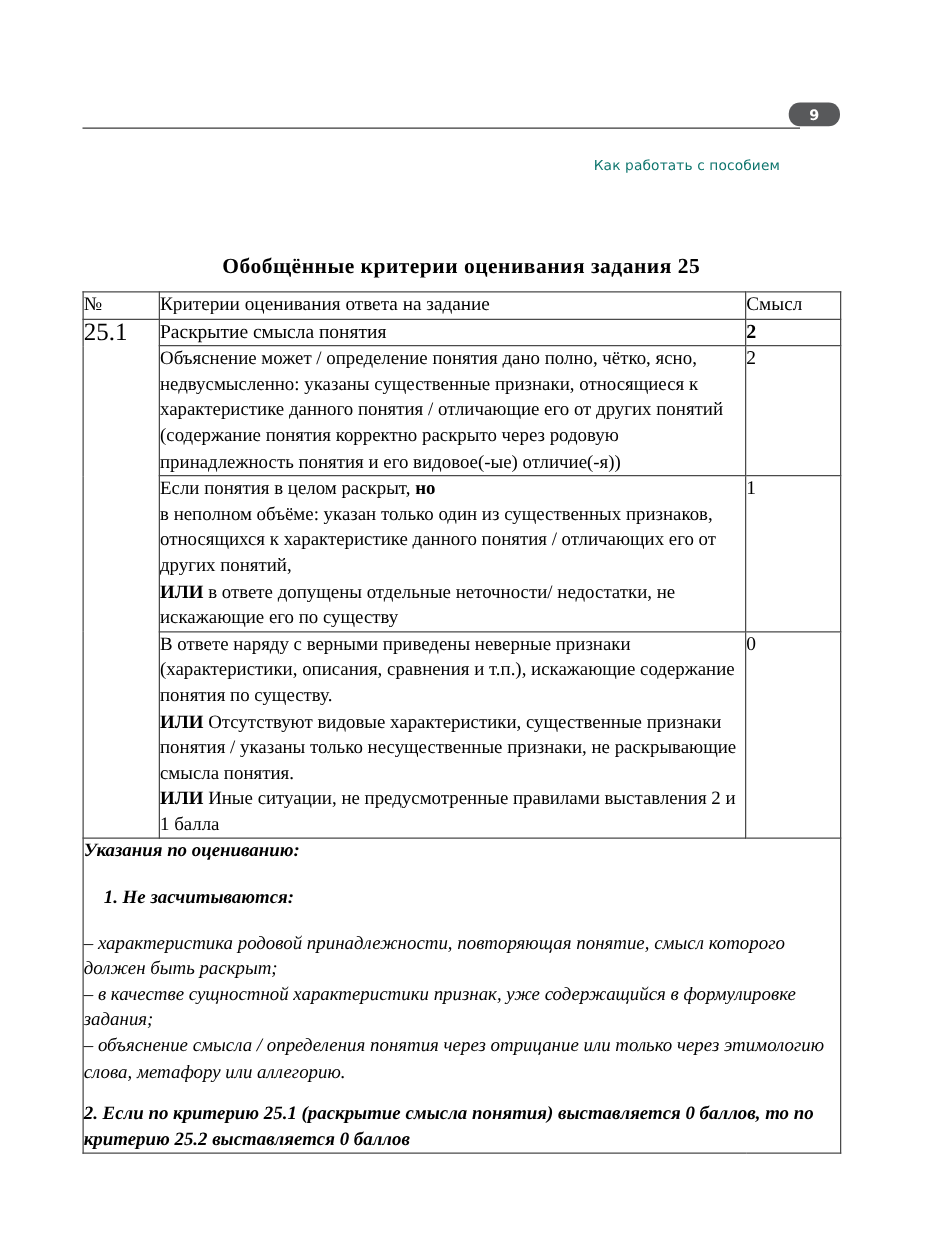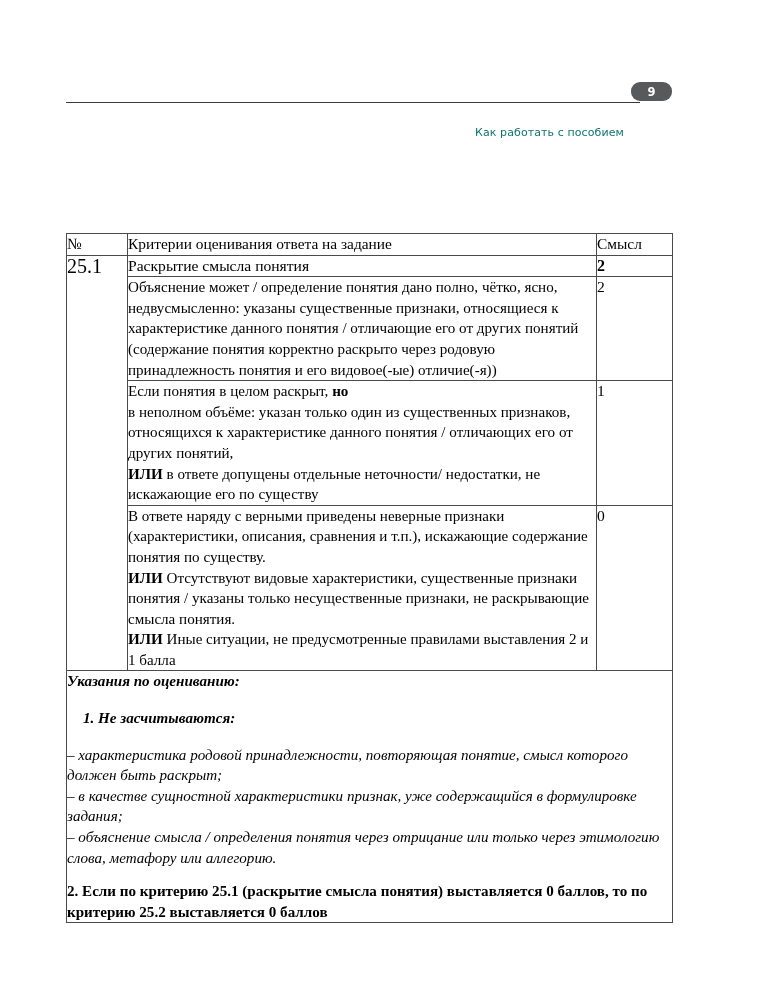--- a/index.html
+++ b/index.html
@@ -157,39 +157,41 @@
   .notes-item-italic {
     font-style: italic;
     font-weight: bold;
     margin: 16px;
   }
   .notes-line {
     font-style: italic;
     margin: 0;
   }
   .notes-final {
+    font-style: italic;
     font-weight: bold;
     margin: 0;
   }
   .notes-gap { height: 13px; }
 
   .b { font-weight: bold; }
 </style>
 </head>
 <body>
 
 <div class="page">
 
   <div class="running-head">
     <div class="running-head-title">Как работать с пособием</div>
     <div class="page-badge">9</div>
   </div>
   <div class="head-rule"></div>
 
 
+  <div class="table-caption">Обобщённые критерии оценивания задания 25</div>
 
   <table class="criteria-table">
     <colgroup>
       <col class="col-num">
       <col class="col-crit">
       <col class="col-score">
     </colgroup>
     <tbody>
       <tr>
         <th class="th-cell">№</th>

